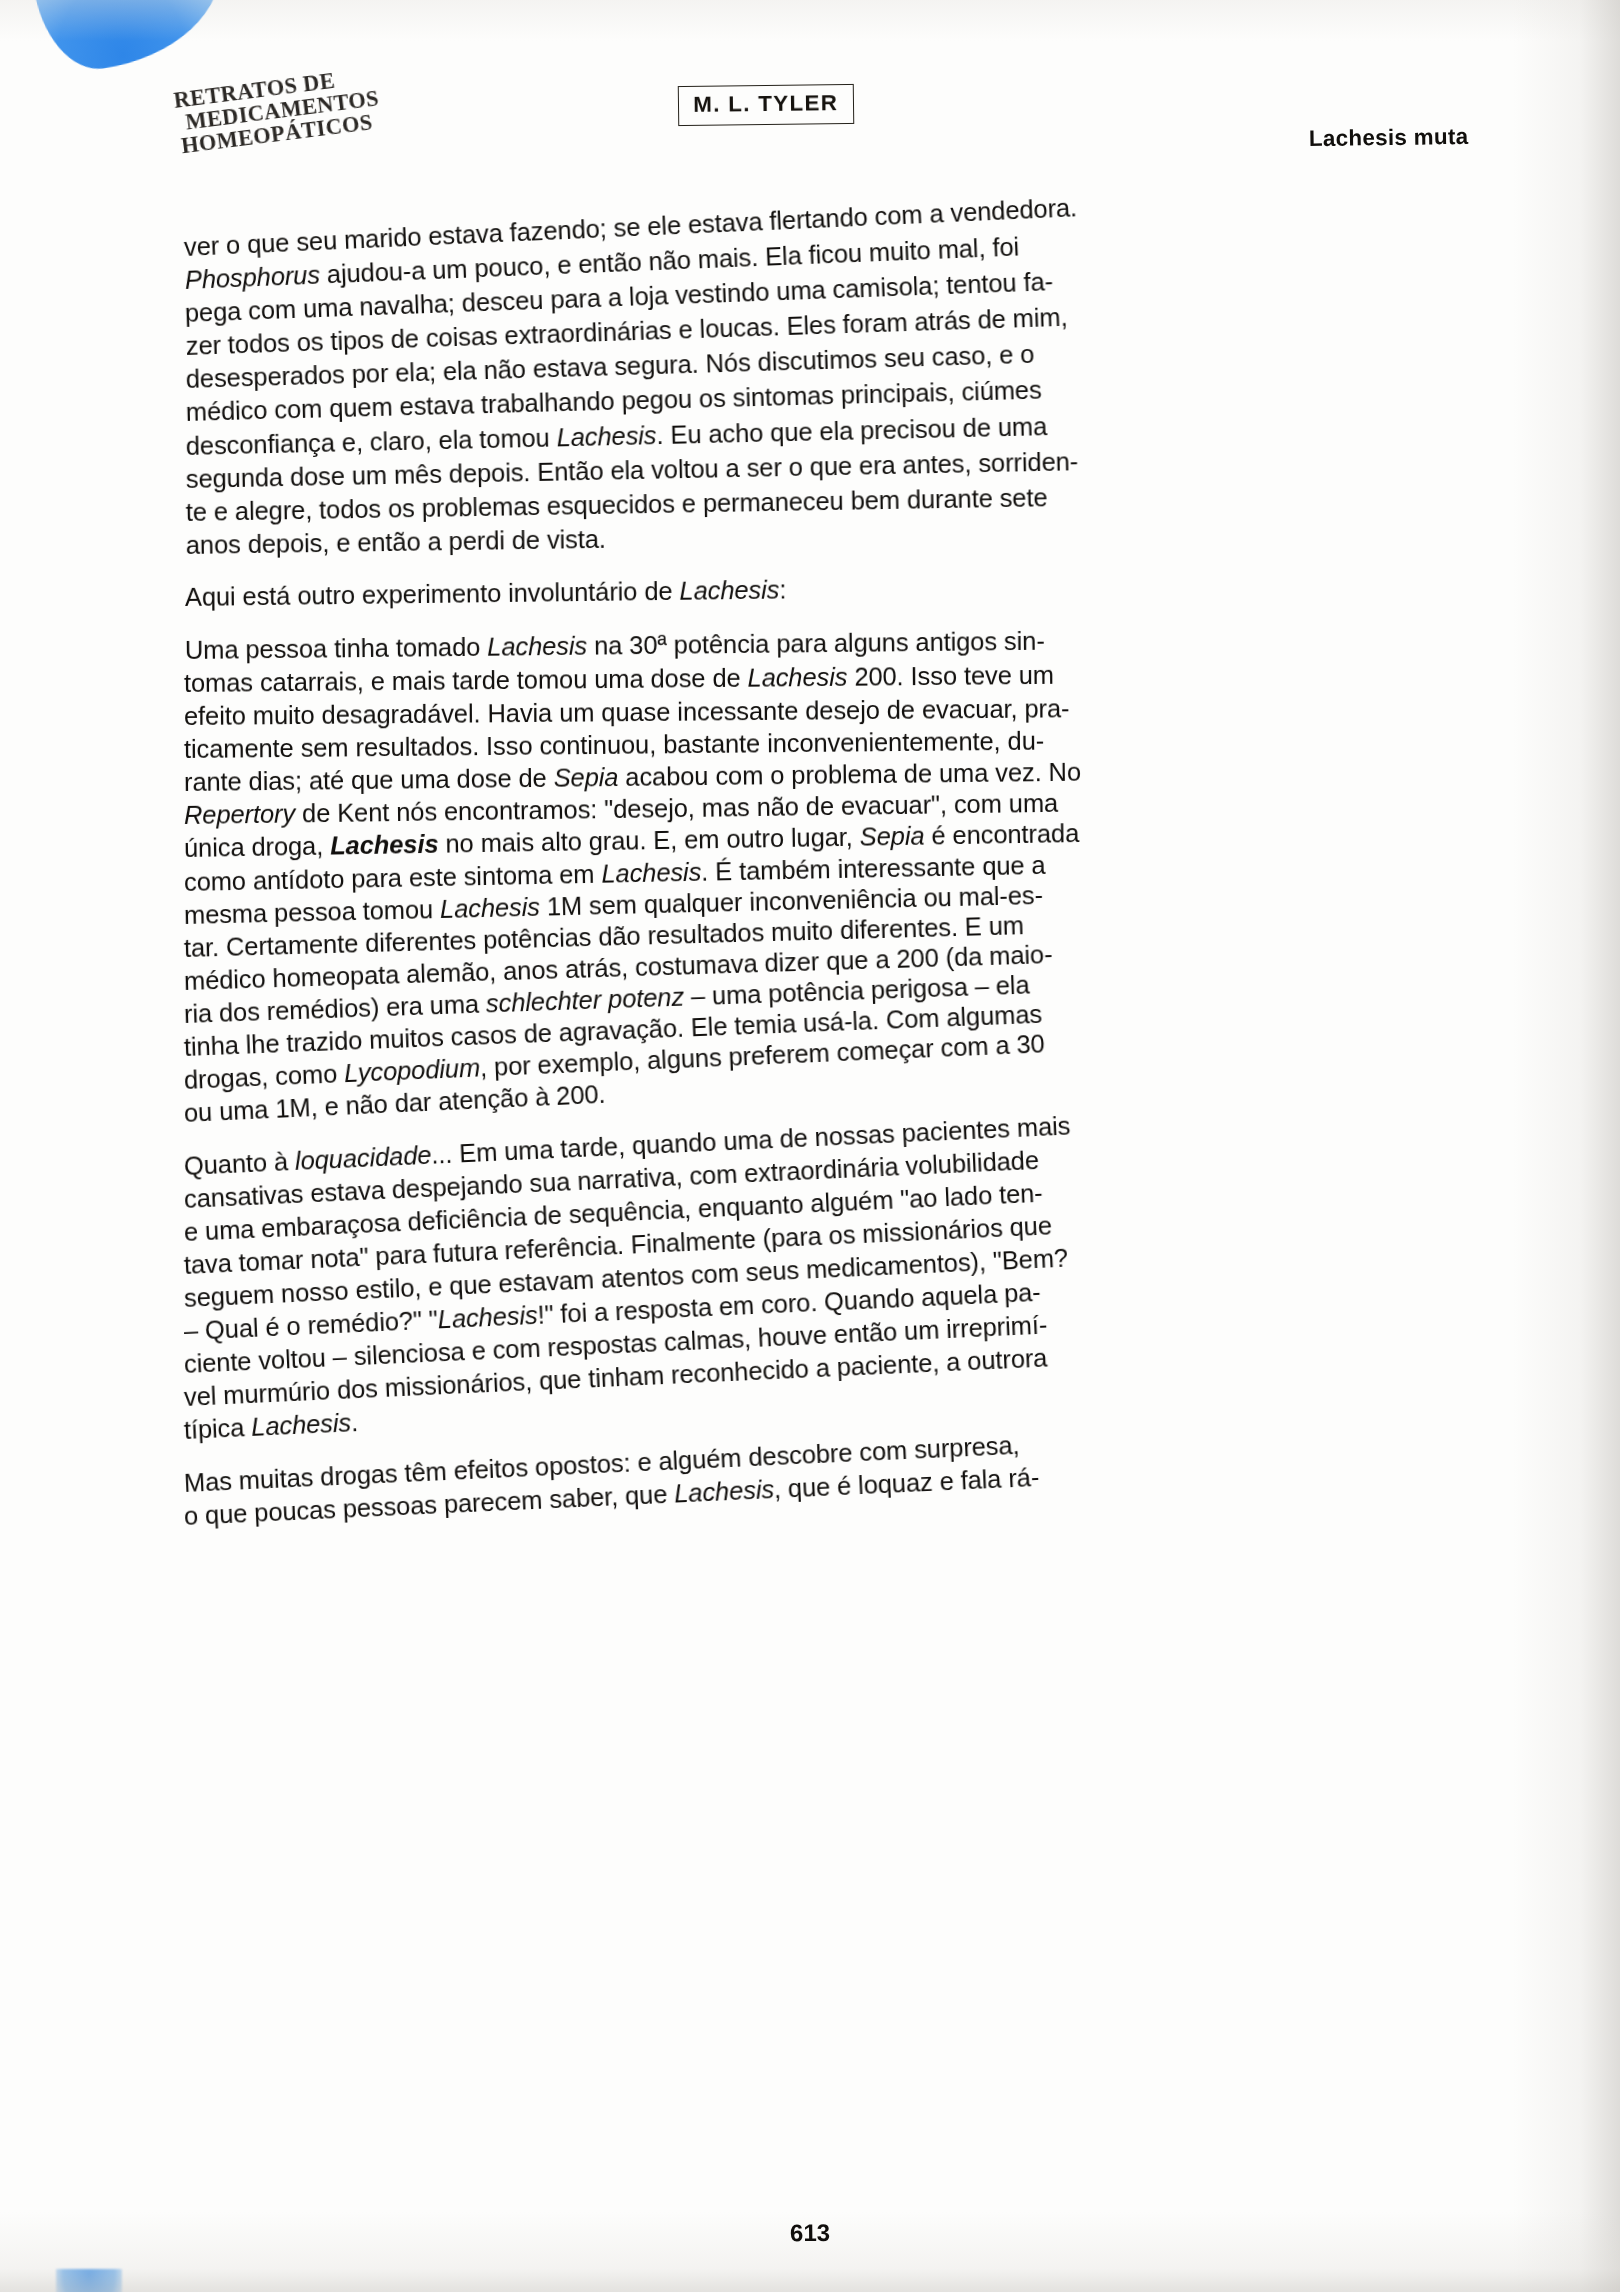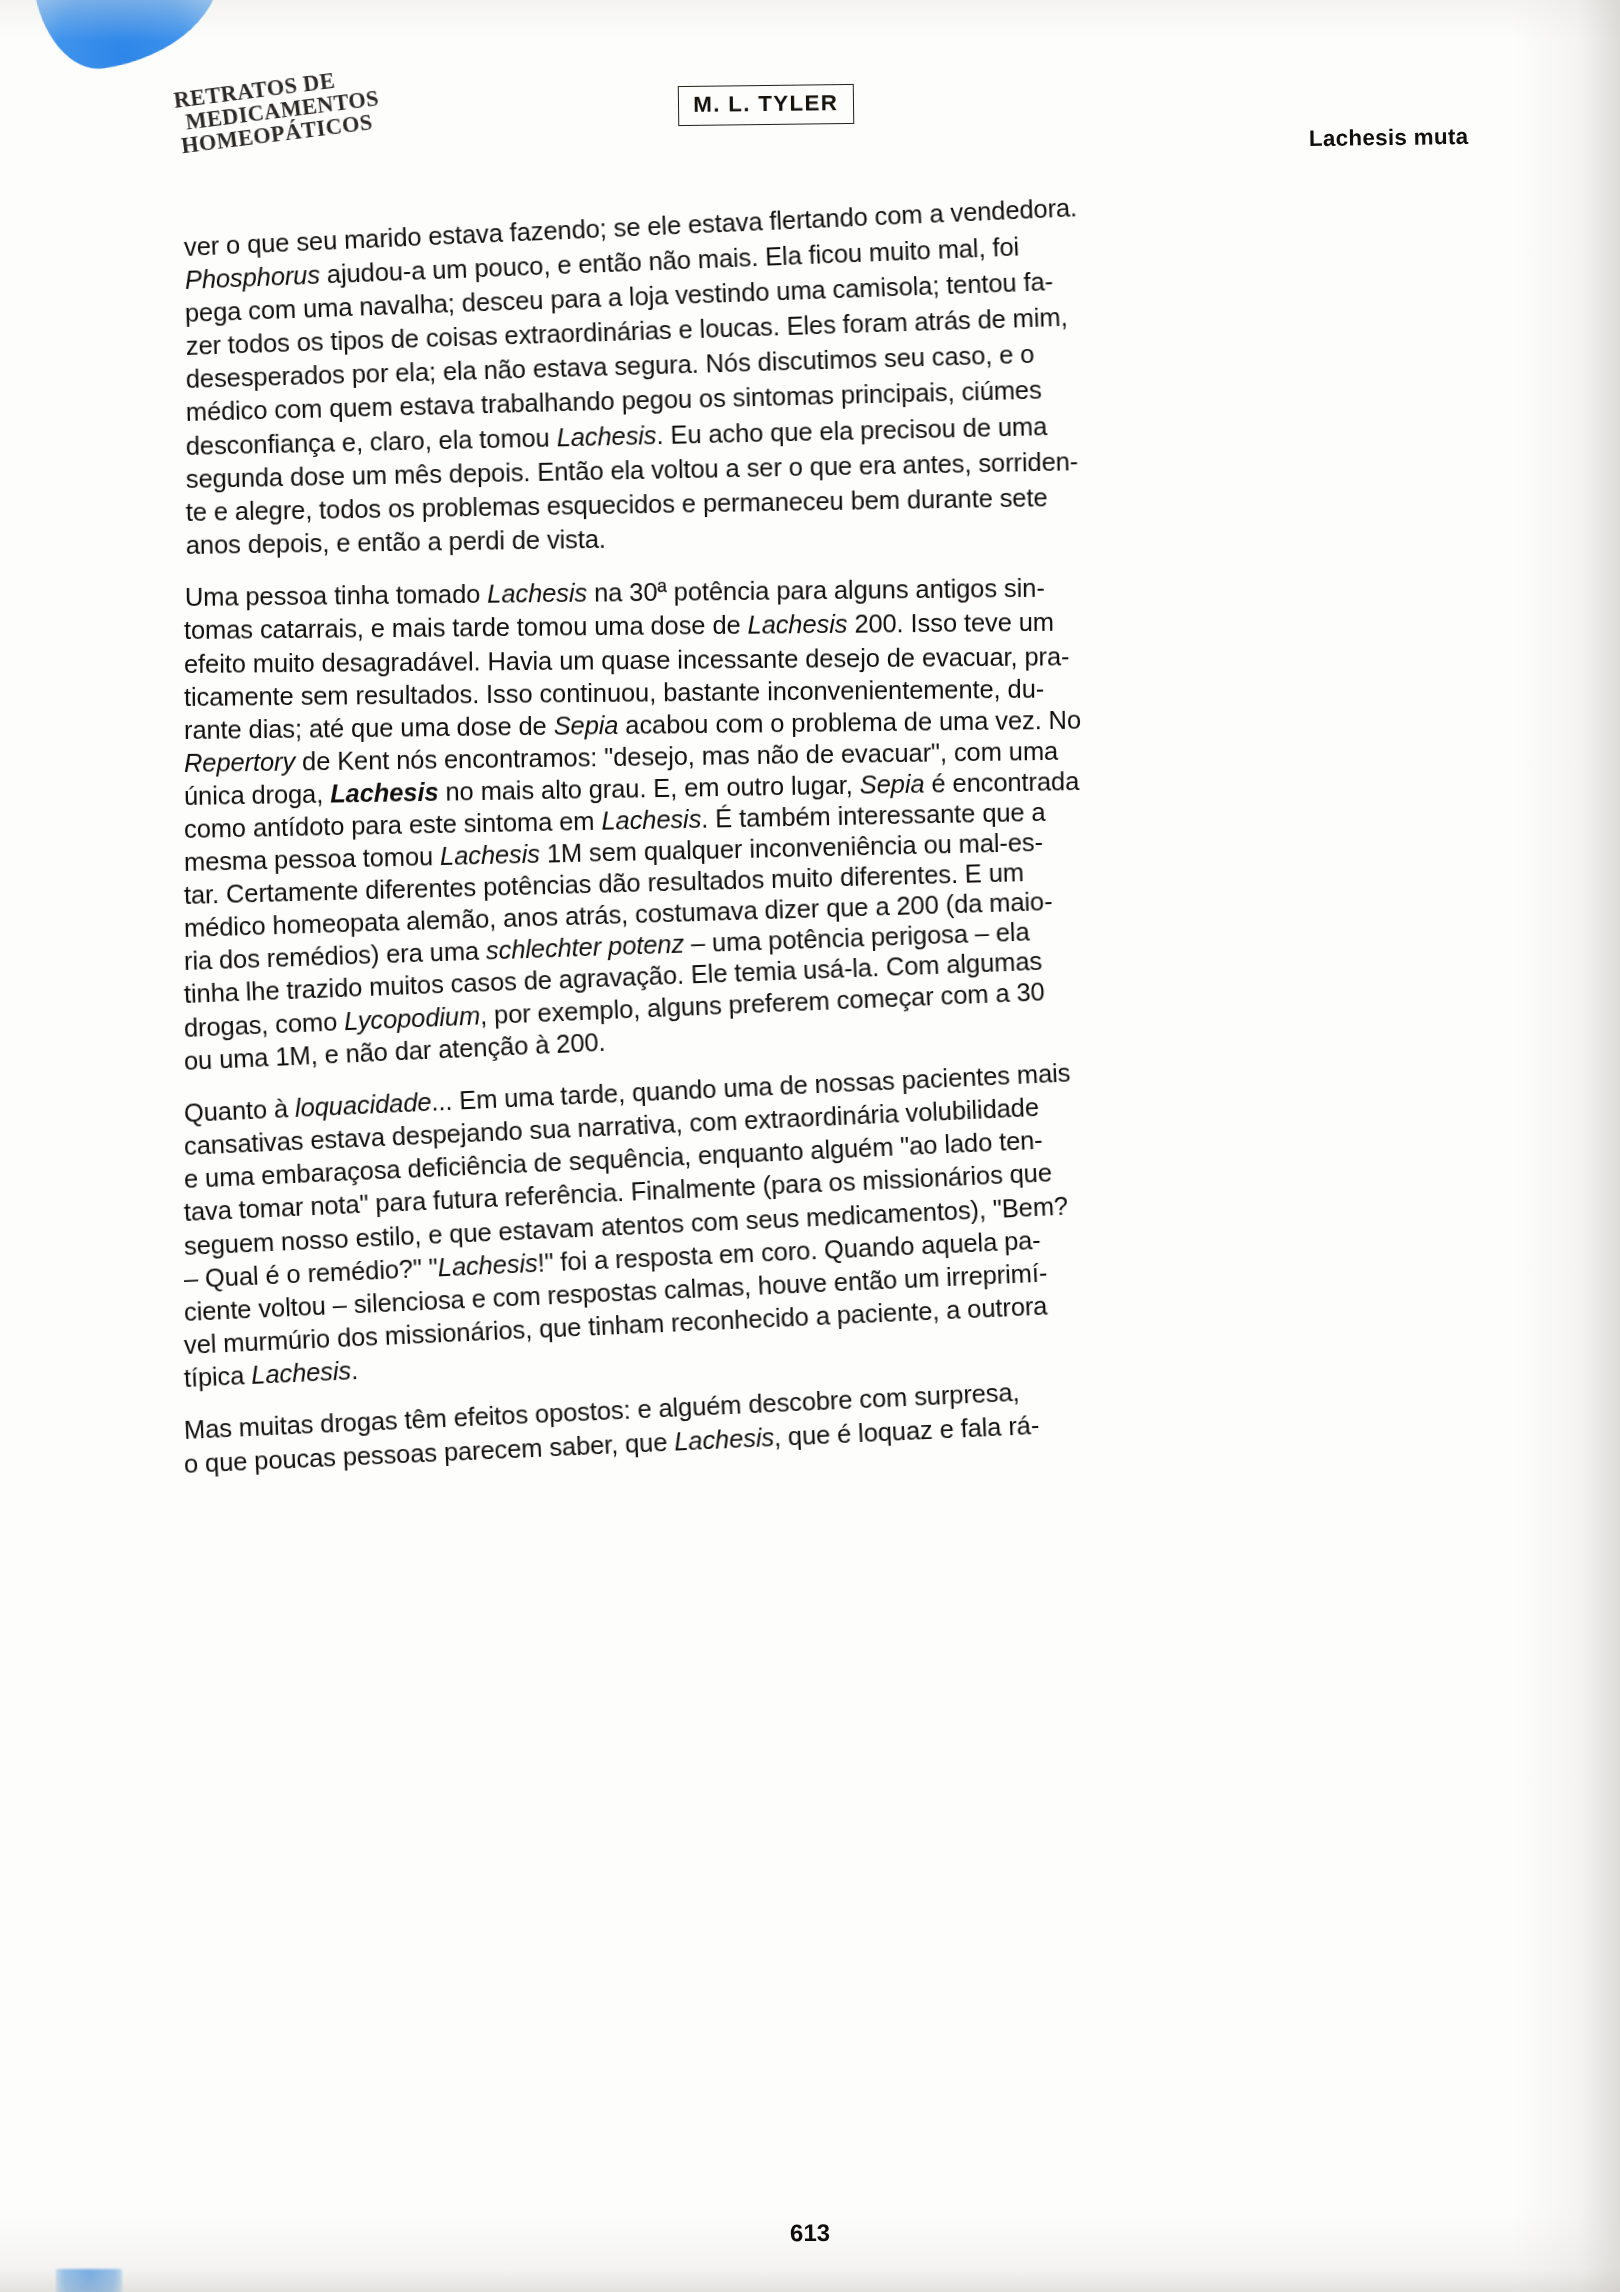--- a/index.html
+++ b/index.html
@@ -211,20 +211,23 @@
         <span class="ln r3">pega com uma navalha; desceu para a loja vestindo uma camisola; tentou fa-</span>
         <span class="ln r4">zer todos os tipos de coisas extraordinárias e loucas. Eles foram atrás de mim,</span>
         <span class="ln r5">desesperados por ela; ela não estava segura. Nós discutimos seu caso, e o</span>
         <span class="ln r6">médico com quem estava trabalhando pegou os sintomas principais, ciúmes</span>
         <span class="ln r7">desconfiança e, claro, ela tomou <i>Lachesis</i>. Eu acho que ela precisou de uma</span>
         <span class="ln r8">segunda dose um mês depois. Então ela voltou a ser o que era antes, sorriden-</span>
         <span class="ln r9">te e alegre, todos os problemas esquecidos e permaneceu bem durante sete</span>
         <span class="ln r10">anos depois, e então a perdi de vista.</span>
       </p>
       <p class="para gap-para">
+        <span class="ln r11">Aqui está outro experimento involuntário de <i>Lachesis</i>:</span>
+      </p>
+      <p class="para gap-para">
         <span class="ln r12">Uma pessoa tinha tomado <i>Lachesis</i> na 30ª potência para alguns antigos sin-</span>
         <span class="ln r13">tomas catarrais, e mais tarde tomou uma dose de <i>Lachesis</i> 200. Isso teve um</span>
         <span class="ln r14">efeito muito desagradável. Havia um quase incessante desejo de evacuar, pra-</span>
         <span class="ln r15">ticamente sem resultados. Isso continuou, bastante inconvenientemente, du-</span>
         <span class="ln r16">rante dias; até que uma dose de <i>Sepia</i> acabou com o problema de uma vez. No</span>
         <span class="ln r17"><i>Repertory</i> de Kent nós encontramos: "desejo, mas não de evacuar", com uma</span>
         <span class="ln r18">única droga, <span class="bi">Lachesis</span> no mais alto grau. E, em outro lugar, <i>Sepia</i> é encontrada</span>
         <span class="ln r19">como antídoto para este sintoma em <i>Lachesis</i>. É também interessante que a</span>
         <span class="ln r20">mesma pessoa tomou <i>Lachesis</i> 1M sem qualquer inconveniência ou mal-es-</span>
         <span class="ln r21">tar. Certamente diferentes potências dão resultados muito diferentes. E um</span>

